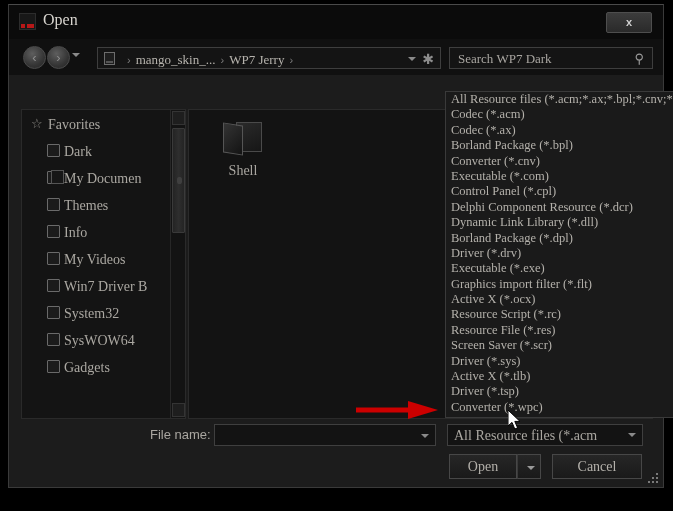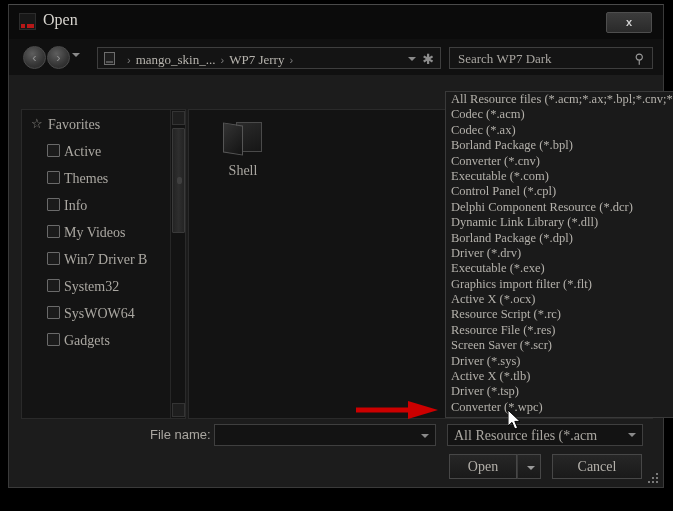--- a/index.html
+++ b/index.html
@@ -458,21 +458,25 @@
   </div>
 
 
   <div id="sidebar-pane">
     <div class="sidebar-item level0">
       <span class="si-icon star-icon">☆</span>
       <span class="si-label">Favorites</span>
     </div>
     <div class="sidebar-item level1">
       <span class="si-icon folder-icon"></span>
-      <span class="si-label">Active</span>
+      <span class="si-label">Dark</span>
+    </div>
+    <div class="sidebar-item level1">
+      <span class="si-icon folder-icon double"></span>
+      <span class="si-label">My Documen</span>
     </div>
     <div class="sidebar-item level1">
       <span class="si-icon folder-icon"></span>
       <span class="si-label">Themes</span>
     </div>
     <div class="sidebar-item level1">
       <span class="si-icon folder-icon"></span>
       <span class="si-label">Info</span>
     </div>
     <div class="sidebar-item level1">

